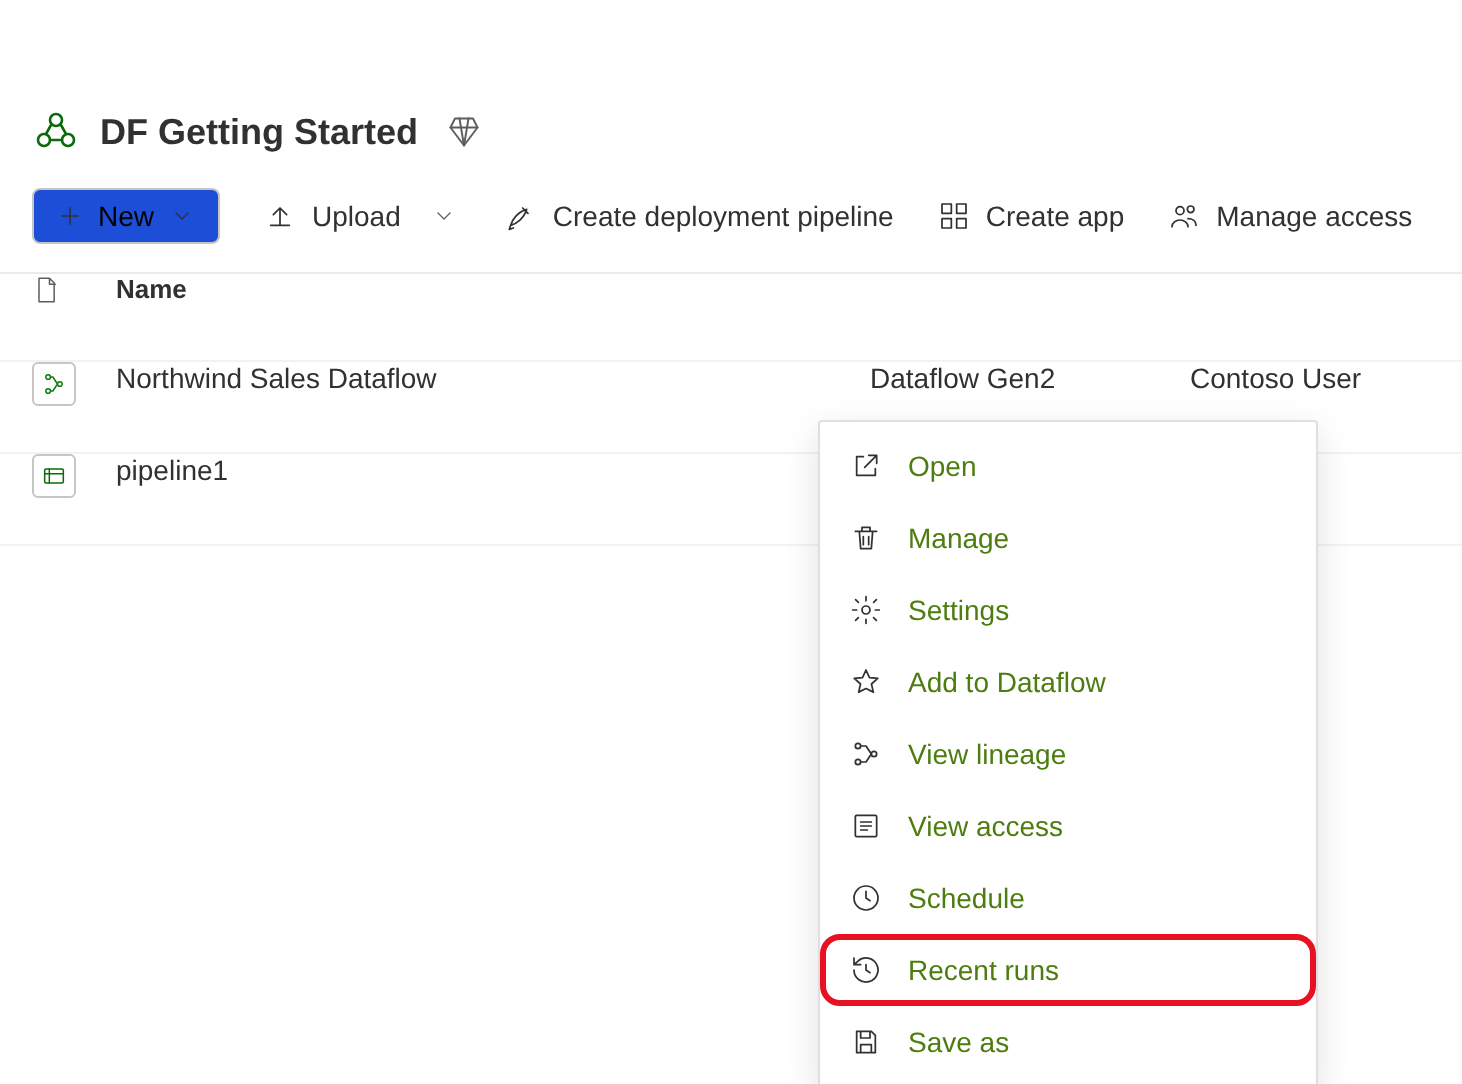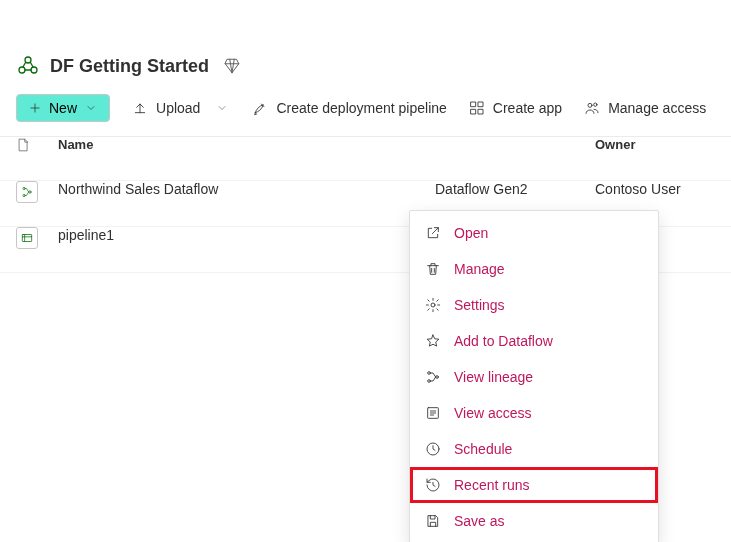--- a/index.html
+++ b/index.html
@@ -29,21 +29,21 @@
     gap: 22px;
     border-bottom: 1px solid #edebe9;
   }
   .btn-new {
     display: flex;
     align-items: center;
     gap: 6px;
     border: 1px solid #c8c6c4;
     border-radius: 4px;
     padding: 5px 10px;
-    background: #5eead4;
+    background: #1d4ed8;
     cursor: pointer;
     font-size: 14px;
   }
   .tb-item {
     display: flex;
     align-items: center;
     gap: 8px;
     cursor: pointer;
     color: #323130;
     font-size: 14px;
@@ -82,25 +82,26 @@
     padding: 4px 0;
     z-index: 50;
   }
   .menu-item {
     display:flex;
     align-items:center;
     gap: 12px;
     padding: 9px 14px;
     cursor:pointer;
     font-size:14px;
-    color:#be185d;
+    color:#4d7c0f;
   }
   .menu-item.highlight {
     outline: 3px solid #e81123;
     outline-offset: -3px;
+    border-radius: 10px;
   }
   .menu-icon { width:18px; height:18px; display:flex; align-items:center; justify-content:center; color:#323130;}
   svg { stroke: currentColor; fill:none; stroke-width:1.3; stroke-linecap:round; stroke-linejoin:round;}
 </style>
 </head>
 <body>
 
 <div class="header">
   <span class="workspace-icon">
     <svg width="24" height="24" viewBox="0 0 24 24" style="color:#0b6a0b">
@@ -184,21 +185,20 @@
 
 <div class="table">
   <div class="thead">
     <div class="col-icon">
       <svg width="14" height="16" viewBox="0 0 24 24">
           <path d="M6 2h9l4 4v16H6zM15 2v5h5"></path>
         </svg>
     </div>
     <div class="col-name">Name</div>
     <div class="col-star"></div>
-    <div class="col-owner">Owner</div>
   </div>
 
   <div class="trow">
     <div class="col-icon">
       <span class="item-badge df">
         <svg width="14" height="14" viewBox="0 0 24 24">
             <circle cx="7" cy="6" r="2"></circle>
             <circle cx="7" cy="18" r="2"></circle>
             <circle cx="17" cy="12" r="2"></circle>
             <path d="M9 6h2l4 6M9 18h2l4-6"></path>

